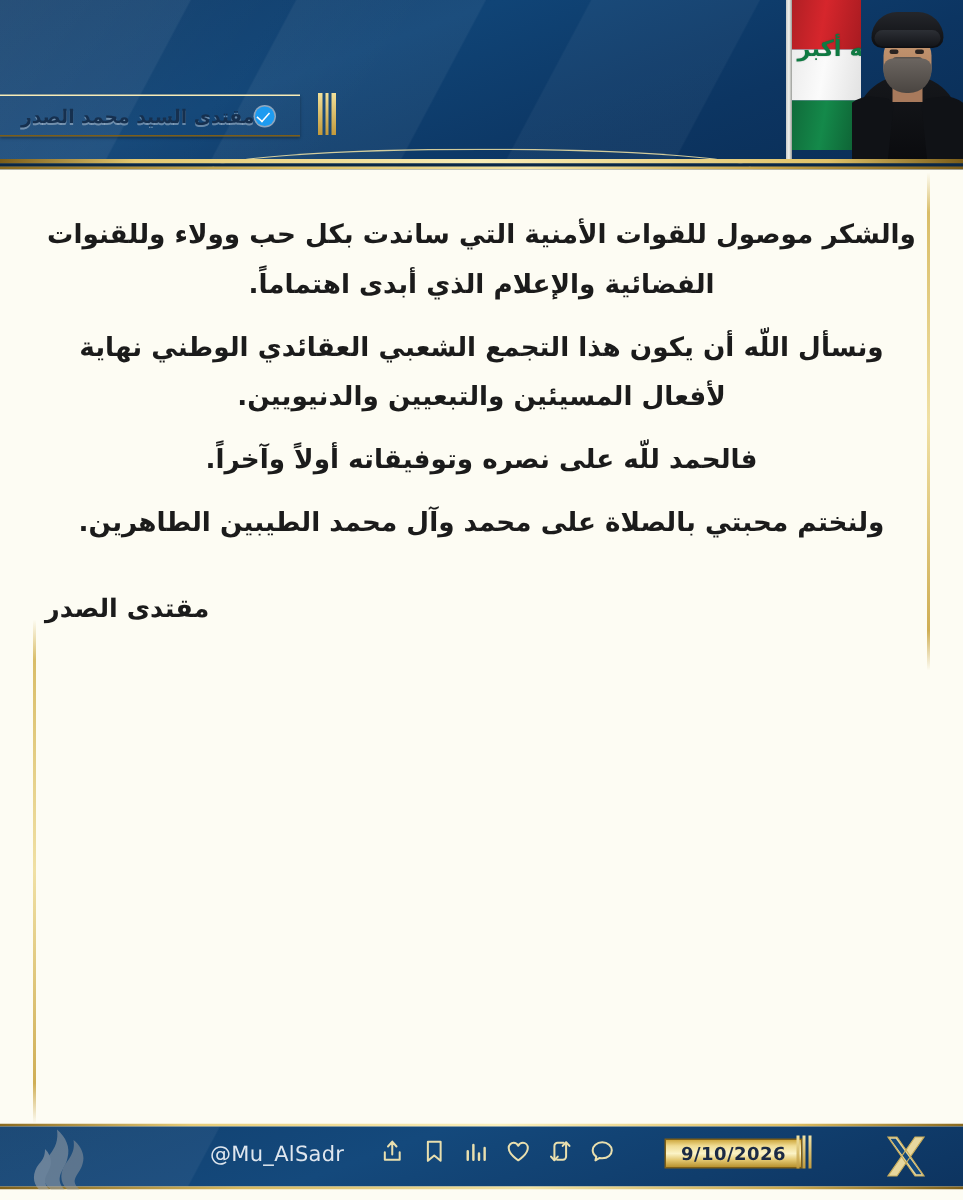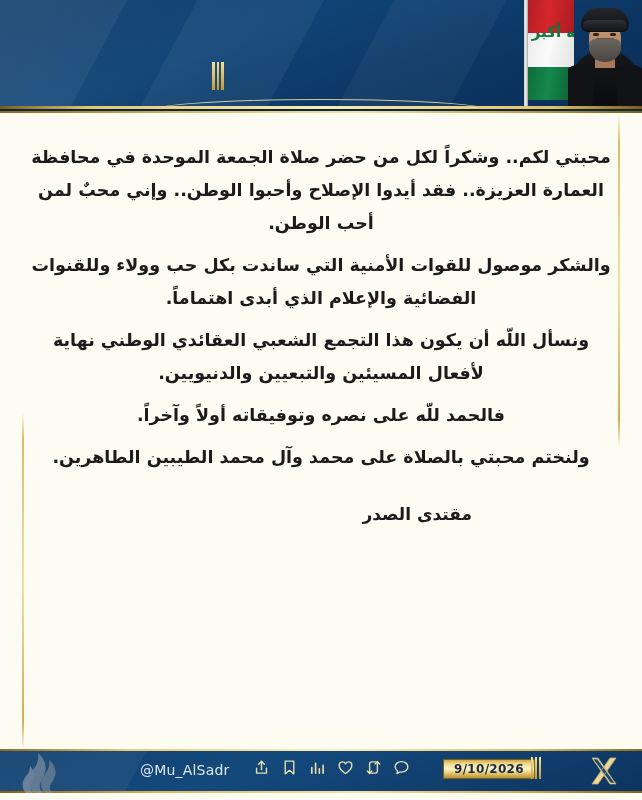--- a/index.html
+++ b/index.html
@@ -237,21 +237,21 @@
     font-size: 17.5px;
     line-height: 33px;
     margin: 0 0 9px 0;
     font-weight: 600;
     text-align: center;
   }
   .doc-sign {
     margin-top: 30px;
     font-size: 17px;
     font-weight: 600;
-    text-align: right;
+    text-align: left;
     padding-right: 140px;
   }
 
   
   .footer {
     position: absolute;
     left: 0; top: 749px;
     width: 642px; height: 51px;
     overflow: hidden;
   }
@@ -331,20 +331,24 @@
   }
 </style>
 </head>
 <body>
 
 <div class="screen">
 
   <div class="header">
     <div class="header-sheen"></div>
 
+    <div class="title-plate">
+      <span class="title-text">مقتدى السيد محمد الصدر</span>
+      <span class="verified-badge"></span>
+    </div>
     <div class="plate-bars">
       <i></i>
         <i></i>
         <i></i>
     </div>
 
     <div class="flag-pole"></div>
     <div class="flag">
       <div class="flag-band flag-red"></div>
       <div class="flag-band flag-white"></div>
@@ -373,21 +377,20 @@
     <div class="header-rule rule-b"></div>
     <div class="header-rule rule-c"></div>
   </div>
 
   <div class="panel">
     <div class="gold-line left"></div>
     <div class="gold-line right"></div>
 
     <div class="doc">
 
-      <p class="doc-p">محبتي لكم.. وشكراً لكل من حضر صلاة الجمعة الموحدة في محافظة العمارة العزيزة.. فقد أيدوا الإصلاح وأحبوا الوطن.. وإني محبٌ لمن أحب الوطن.</p>
       <p class="doc-p">والشكر موصول للقوات الأمنية التي ساندت بكل حب وولاء وللقنوات الفضائية والإعلام الذي أبدى اهتماماً.</p>
       <p class="doc-p">ونسأل اللّه أن يكون هذا التجمع الشعبي العقائدي الوطني نهاية لأفعال المسيئين والتبعيين والدنيويين.</p>
       <p class="doc-p">فالحمد للّه على نصره وتوفيقاته أولاً وآخراً.</p>
       <p class="doc-p">ولنختم محبتي بالصلاة على محمد وآل محمد الطيبين الطاهرين.</p>
 
       <div class="doc-sign">مقتدى الصدر</div>
     </div>
   </div>
 
   <div class="footer">

